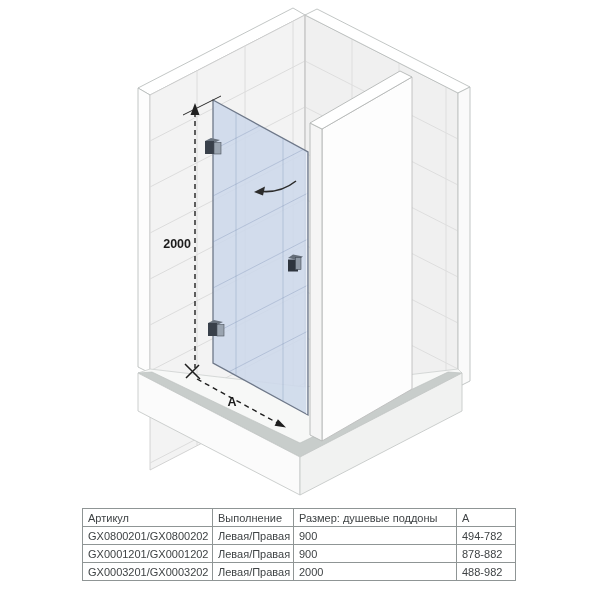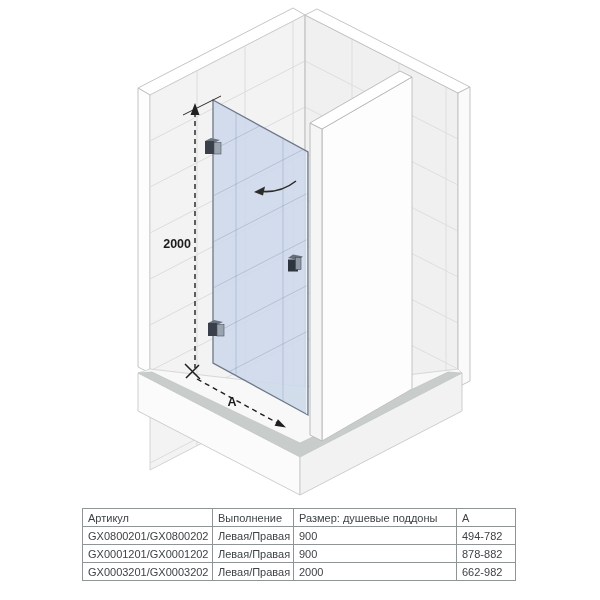--- a/index.html
+++ b/index.html
@@ -133,17 +133,17 @@
       <tr>
         <td>GX0001201/GX0001202</td>
         <td>Левая/Правая</td>
         <td>900</td>
         <td>878-882</td>
       </tr>
       <tr>
         <td>GX0003201/GX0003202</td>
         <td>Левая/Правая</td>
         <td>2000</td>
-        <td>662-982</td>
+        <td>488-982</td>
       </tr>
     </tbody>
   </table>
 </div>
 
 </body></html>

